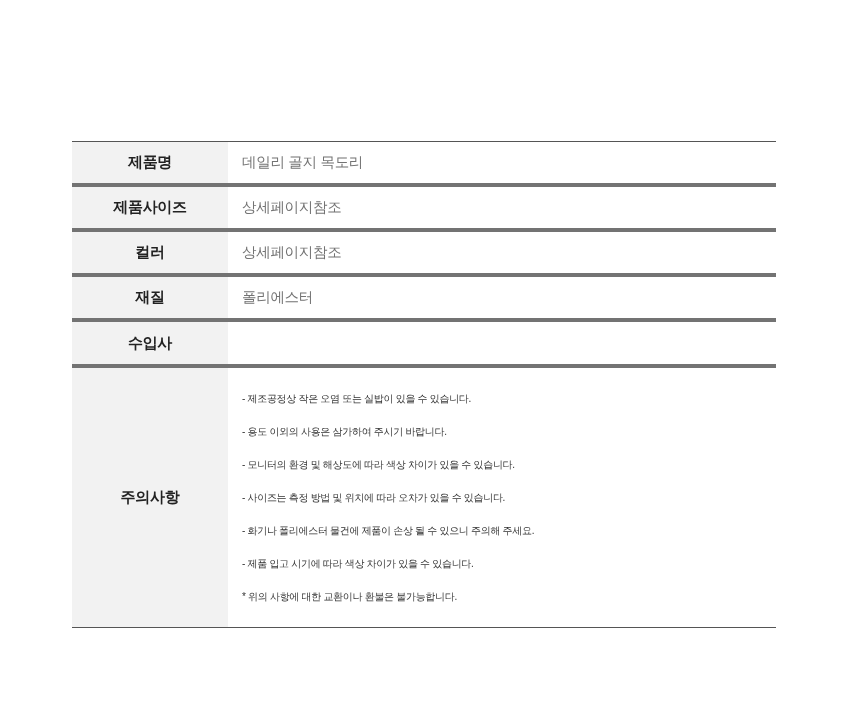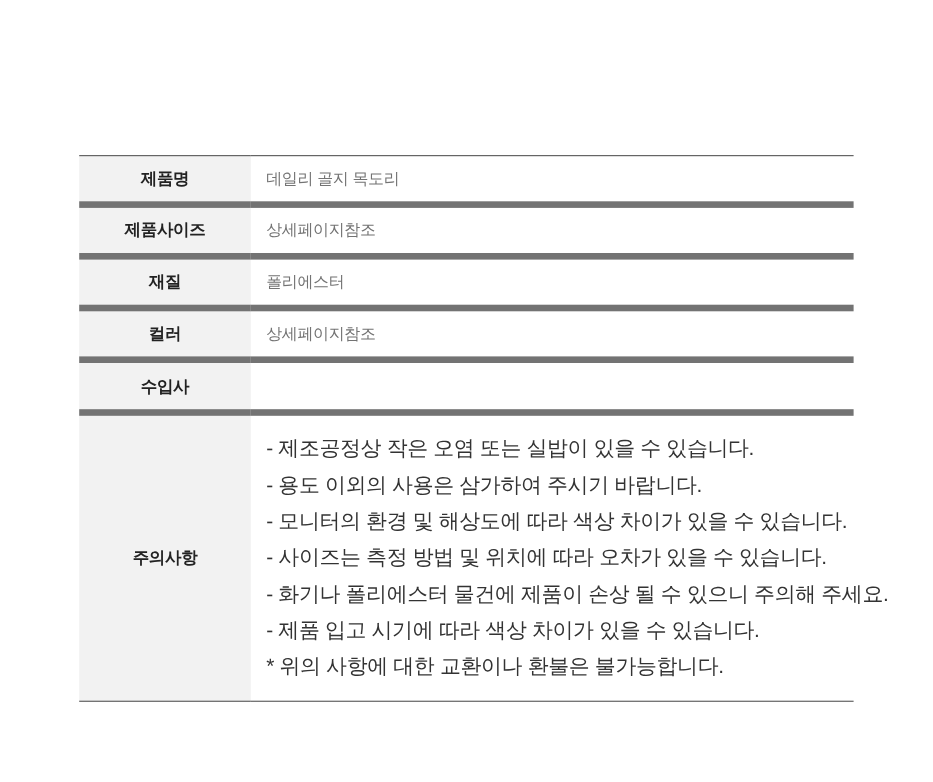--- a/index.html
+++ b/index.html
@@ -24,21 +24,21 @@
     left: 72px;
     top: 141px;
     width: 704px;
   }
   table.spec-table {
     border-collapse: collapse;
     width: 704px;
     table-layout: fixed;
   }
   table.spec-table tr {
-    border-bottom: 6px solid #737373;
+    border-bottom: 4px solid #737373;
   }
   table.spec-table tr:first-child {
     border-top: 1px solid #555555;
   }
   table.spec-table tr:last-child {
     border-bottom: 1px solid #555555;
   }
   th.spec-label {
     width: 144px;
     background: #f2f2f2;
@@ -63,21 +63,21 @@
   td.notes-cell {
     padding: 14px 0 14px 14px;
     vertical-align: middle;
   }
   ul.notes-list {
     list-style: none;
     margin: 0;
     padding: 0;
   }
   ul.notes-list li {
-    font-size: 19px;
+    font-size: 10px;
     color: #333333;
     line-height: 33px;
     letter-spacing: -0.3px;
     white-space: nowrap;
   }
 </style>
 </head>
 <body>
 
 <div class="page">
@@ -86,26 +86,26 @@
       <tbody>
         <tr>
           <th class="spec-label">제품명</th>
           <td class="spec-value">데일리 골지 목도리</td>
         </tr>
         <tr>
           <th class="spec-label">제품사이즈</th>
           <td class="spec-value">상세페이지참조</td>
         </tr>
         <tr>
+          <th class="spec-label">컬러</th>
+          <td class="spec-value">상세페이지참조</td>
+        </tr>
+        <tr>
           <th class="spec-label">재질</th>
           <td class="spec-value">폴리에스터</td>
-        </tr>
-        <tr>
-          <th class="spec-label">컬러</th>
-          <td class="spec-value">상세페이지참조</td>
         </tr>
         <tr>
           <th class="spec-label">수입사</th>
           <td class="spec-value empty"></td>
         </tr>
         <tr>
           <th class="spec-label">주의사항</th>
           <td class="notes-cell">
             <ul class="notes-list">
               <li>- 제조공정상 작은 오염 또는 실밥이 있을 수 있습니다.</li>

